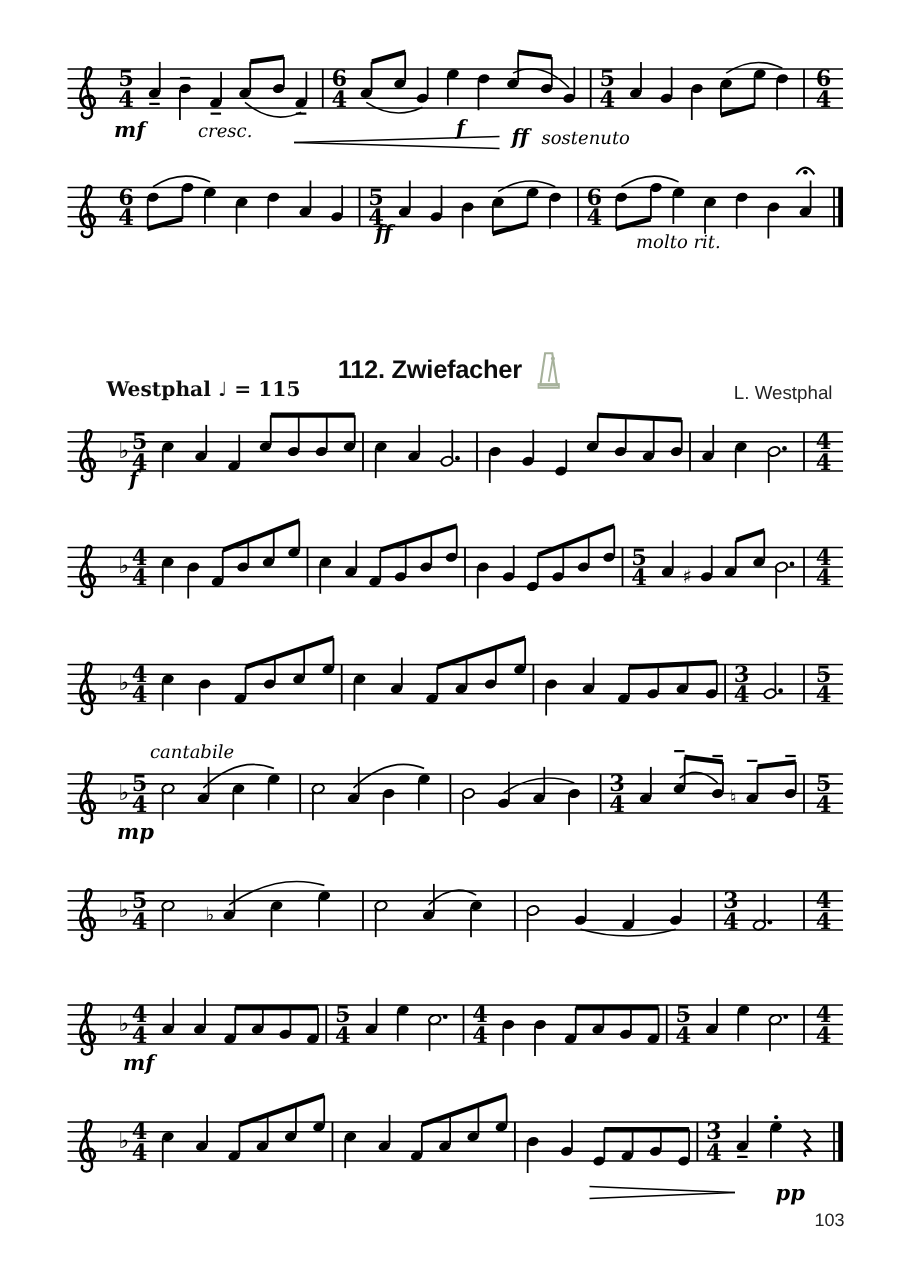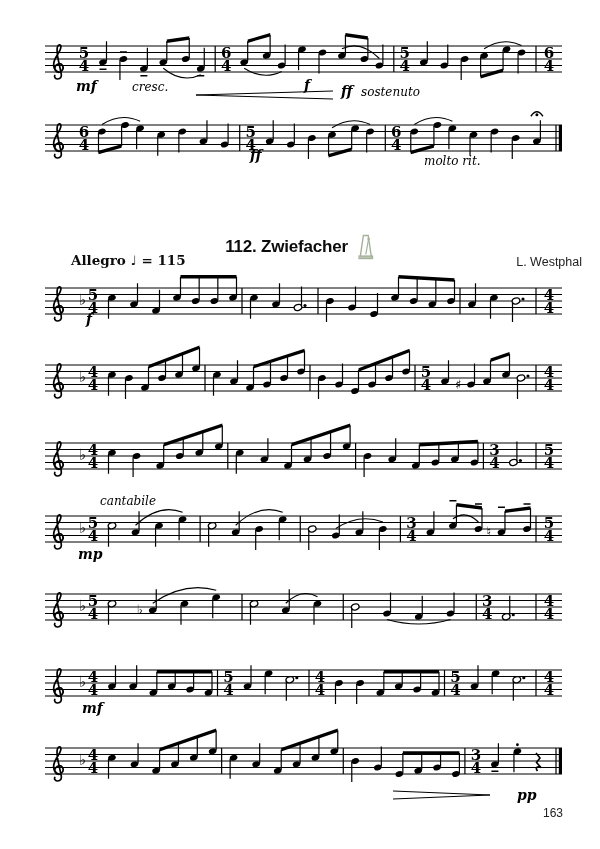--- a/index.html
+++ b/index.html
@@ -5,41 +5,41 @@
   html,body{margin:0;padding:0;background:#e8e8e8;}
   .page{position:relative;width:600px;height:849px;background:#ffffff;margin:0 auto;
         font-family:"Liberation Sans",sans-serif;color:#111;overflow:hidden;}
   .title-row{position:absolute;top:233px;left:0;width:100%;display:flex;
              justify-content:center;align-items:center;gap:8px;}
   .title-row h1{margin:0;font-size:17px;font-weight:700;letter-spacing:-0.2px;
                 font-family:"Liberation Sans",sans-serif;color:#0c0c0c;}
   .tempo{position:absolute;top:252px;left:71px;font-family:"DejaVu Serif",serif;
          font-weight:700;font-size:13.5px;color:#0c0c0c;}
   .tempo .tn{font-family:"DejaVu Sans",sans-serif;font-weight:700;font-size:13px;}
-  .composer{position:absolute;top:255px;right:18px;font-size:12.5px;color:#222;
+  .composer{position:absolute;top:255px;right:45px;font-size:12.5px;color:#222;
             font-family:"Liberation Sans",sans-serif;}
   .pagenum{position:absolute;top:806px;right:37px;font-size:12px;color:#222;
            font-family:"Liberation Sans",sans-serif;}
   .staffsvg{position:absolute;left:0;pointer-events:none;}
 </style>
 </head>
 <body>
 
 <div class="page">
   <div class="title-row">
     <h1>112. Zwiefacher</h1>
     <svg width="19" height="27" viewBox="0 0 19 27">
       <path d="M4.2,24 L7.4,2.5 L12.2,2.5 L15.4,24 Z" fill="none" stroke="#a6b19b" stroke-width="1.4"></path>
       <rect x="3" y="23" width="13.6" height="2.6" fill="none" stroke="#a6b19b" stroke-width="1.2"></rect>
       <line x1="9.8" y1="21.5" x2="12.6" y2="6" stroke="#a6b19b" stroke-width="1.2"></line>
       <circle cx="12.6" cy="6" r="1.3" fill="#a6b19b"></circle>
     </svg>
   </div>
   <div class="tempo">
-    <span class="tw">Allegro</span>
+    <span class="tw">Westphal</span>
     <span class="tn">♩</span>
     <span class="tv">= 115</span>
   </div>
   <div class="composer">L. Westphal</div>
   <div id="staves">
       <svg class="staffsvg" width="600" height="92" style="top: 12px;">
         <line x1="45" y1="34" x2="562" y2="34" stroke="#000000" stroke-width="1"></line>
         <line x1="45" y1="40.5" x2="562" y2="40.5" stroke="#000000" stroke-width="1"></line>
         <line x1="45" y1="47" x2="562" y2="47" stroke="#000000" stroke-width="1"></line>
         <line x1="45" y1="53.5" x2="562" y2="53.5" stroke="#000000" stroke-width="1"></line>
@@ -617,14 +617,14 @@
         <line x1="513.9545454545455" y1="38.25" x2="513.9545454545455" y2="58.25" stroke="#000000" stroke-width="1.2"></line>
         <circle cx="517.4545454545455" cy="30.75" r="1.4" fill="#000000"></circle>
         <path d="M0,0 L4,5 L0.5,9.5 L5,14.5 C1,12.5 -1,15 1.5,18" fill="none" stroke="#000000" stroke-width="1.6" transform="translate(536.0000000000001,39)"></path>
         <line x1="556" y1="34" x2="556" y2="60" stroke="#000000" stroke-width="1.2"></line>
         <rect x="558.8" y="34" width="3.2" height="26" fill="#000000"></rect>
         <line x1="393" y1="77" x2="490" y2="81" stroke="#000000" stroke-width="1"></line>
         <line x1="393" y1="85" x2="490" y2="81" stroke="#000000" stroke-width="1"></line>
         <text x="517" y="86" fill="#000000" font-size="14" font-family="&quot;DejaVu Serif&quot;,serif" text-anchor="start" font-weight="700" font-style="italic">pp</text>
       </svg>
     </div>
-  <div class="pagenum">163</div>
+  <div class="pagenum">103</div>
 </div>
 
 </body></html>

